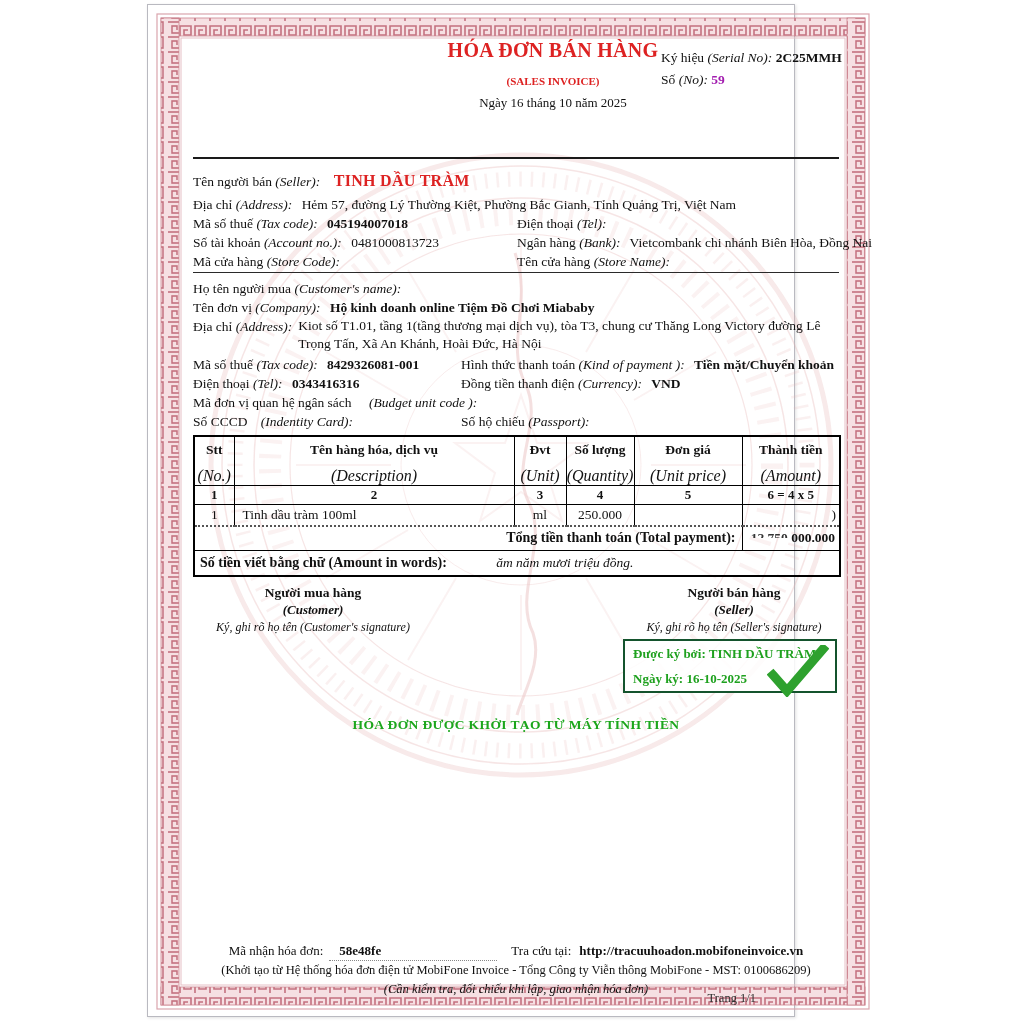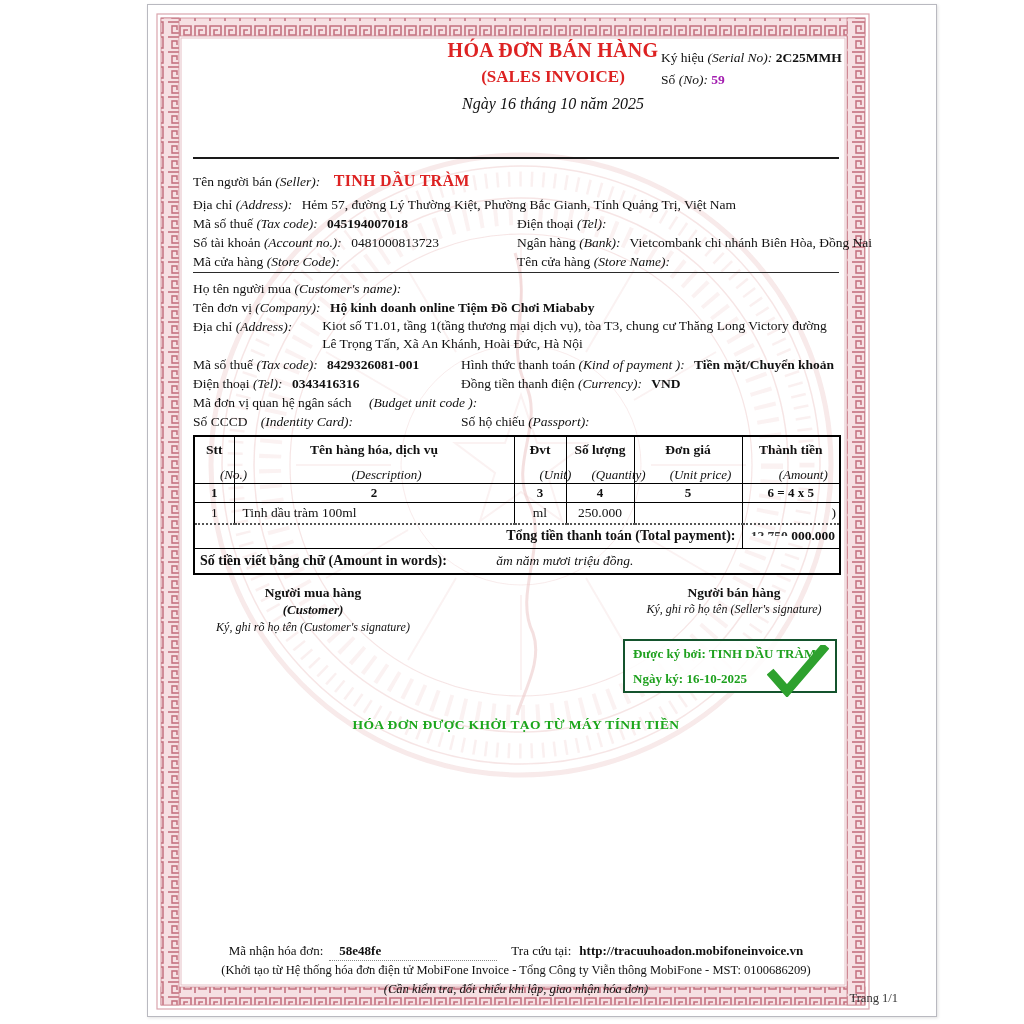--- a/index.html
+++ b/index.html
@@ -1,56 +1,56 @@
 <!DOCTYPE html>
 <html><head>
 <meta charset="utf-8">
 <style>
   * { margin:0; padding:0; box-sizing:border-box; }
   html,body { width:1024px; height:1024px; background:#ffffff; font-family:"Liberation Serif","DejaVu Serif",serif; color:#111; }
   .stage { position:relative; width:1024px; height:1024px; overflow:hidden; background:#fff; }
-  .page { position:absolute; left:147px; top:4px; width:790px; height:1013px; background:#fff;
+  .page { position:absolute; left:147px; top:4px; width:648px; height:1013px; background:#fff;
           border:1px solid #b9b9c0; box-shadow:1px 1px 3px rgba(0,0,0,.12); }
   .frame-svg, .watermark-svg { position:absolute; pointer-events:none; }
   .frame-svg { left:0; top:0; }
   .watermark-svg { left:0; top:130px; opacity:.55; }
   .content { position:absolute; left:45px; top:0; width:646px; height:100%; font-size:13.5px; }
 
   
   .hdr-center { position:absolute; left:148px; top:34px; width:424px; text-align:center; }
   .title { font-size:20px; font-weight:bold; color:#dd2222; letter-spacing:.3px; }
-  .subtitle { font-size:17px; font-weight:bold; color:#dd2222; margin-top:5px; }
-  .dateline { font-size:16px; margin-top:8px;font-style:italic; }
+  .subtitle { font-size:11px; font-weight:bold; color:#dd2222; margin-top:13px; }
+  .dateline { font-size:13px; margin-top:8px; }
   .taxline { font-size:13.5px; margin-top:5px; }
   .serial-block { position:absolute; left:468px; top:42px; line-height:22px; white-space:nowrap; }
   .en { font-style:italic; }
   .b { font-weight:bold; }
   .red { color:#a21caf;margin-top:7px; }
 
   .hline-thick { position:absolute; left:0; width:646px; height:2px; background:#1a1a1a; }
   .hline-thin  { position:absolute; left:0; width:646px; height:1px; background:#2a2a2a; }
 
   
   .sect { position:absolute; left:0; width:646px; }
   .row { position:relative; line-height:19px; white-space:nowrap; }
   .row .rcol { position:absolute; top:0; white-space:nowrap; }
   .seller-rcol { left:324px; }
   .buyer-rcol { left:268px; }
   .seller-name { font-size:16px; font-weight:bold; color:#dd2222; margin-left:10px; letter-spacing:.3px; }
-  .flexrow { display:flex; white-space:normal;gap:24px; }
+  .flexrow { display:flex; white-space:normal; }
   .flexrow .lblwrap { white-space:nowrap; margin-right:6px; }
   .flexrow .val { flex:1; line-height:18px; }
   .gap-r { margin-right:6px; }
 
   
   table.items { position:absolute; left:0; top:430px; width:646px; border-collapse:collapse; table-layout:fixed; }
   table.items th, table.items td { border:1px solid #000; font-size:13.5px; }
   table.items { border:2px solid #000; }
   table.items th { font-weight:bold; vertical-align:top; padding-top:5px; height:46px; }
-  table.items th .en { display:block; font-weight:normal; font-size:13px; margin-top:9px;margin-left:25px; }
+  table.items th .en { display:block; font-weight:normal; font-size:16px; margin-top:9px; }
   tr.numrow td { text-align:center; font-weight:bold; height:19px; font-size:13px; }
   tr.itemrow td { height:21px; border-bottom:2px dotted #555; }
   tr.itemrow .desc { text-align:left; padding-left:8px; }
   tr.itemrow .ctr { text-align:center; }
   tr.itemrow .rgt { text-align:right; padding-right:3px; }
   tr.totalrow td { height:25px; border-bottom:1.5px solid #000; }
   tr.totalrow .tlabel { text-align:right; font-weight:bold; padding-right:6px; font-size:14px; }
   tr.totalrow .tval { text-align:right; font-weight:bold; padding-right:4px; white-space:nowrap; }
   .obscured { display:inline-block; clip-path:inset(0 0 52% 0); color:#333; }
   tr.wordsrow td { height:25px; text-align:left; padding-left:5px; }
@@ -301,20 +301,21 @@
       </tbody>
         </table>
 
       <div class="sig sig-left">
         <div class="t1">Người mua hàng</div>
         <div class="t2">(Customer)</div>
         <div class="t3">Ký, ghi rõ họ tên (Customer's signature)</div>
       </div>
       <div class="sig sig-right">
         <div class="t1">Người bán hàng</div>
+        <div class="t2">(Seller)</div>
         <div class="t3">Ký, ghi rõ họ tên (Seller's signature)</div>
       </div>
 
       <div class="signbox">
         <div class="s1">Được ký bởi: TINH DẦU TRÀM</div>
         <div class="s2">Ngày ký: 16-10-2025</div>
         <svg class="checkmark" width="62" height="52" viewBox="0 0 62 52">
           <path d="M6 30 L20 46 L56 4" fill="none" stroke="#2ea12e" stroke-width="9" stroke-linecap="square"></path>
         </svg>
       </div>

